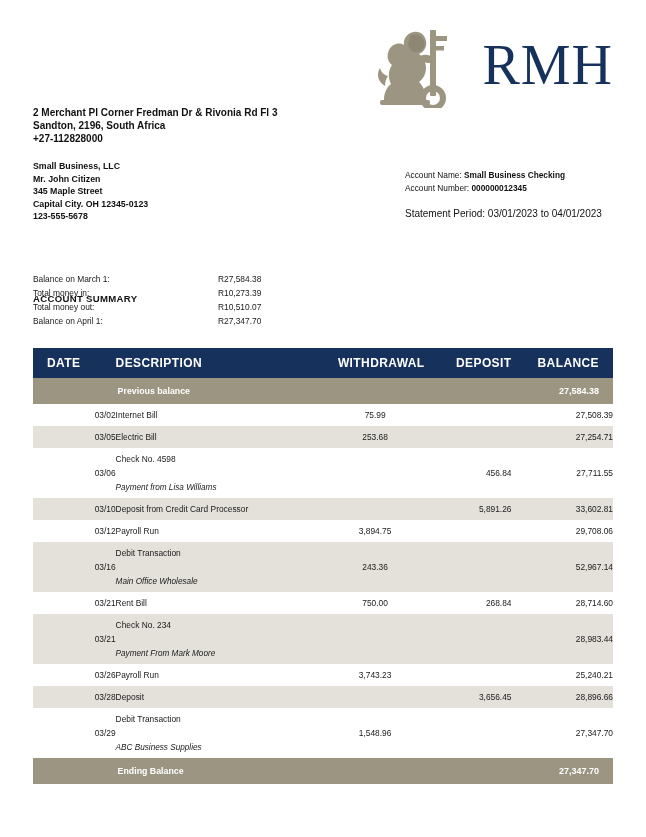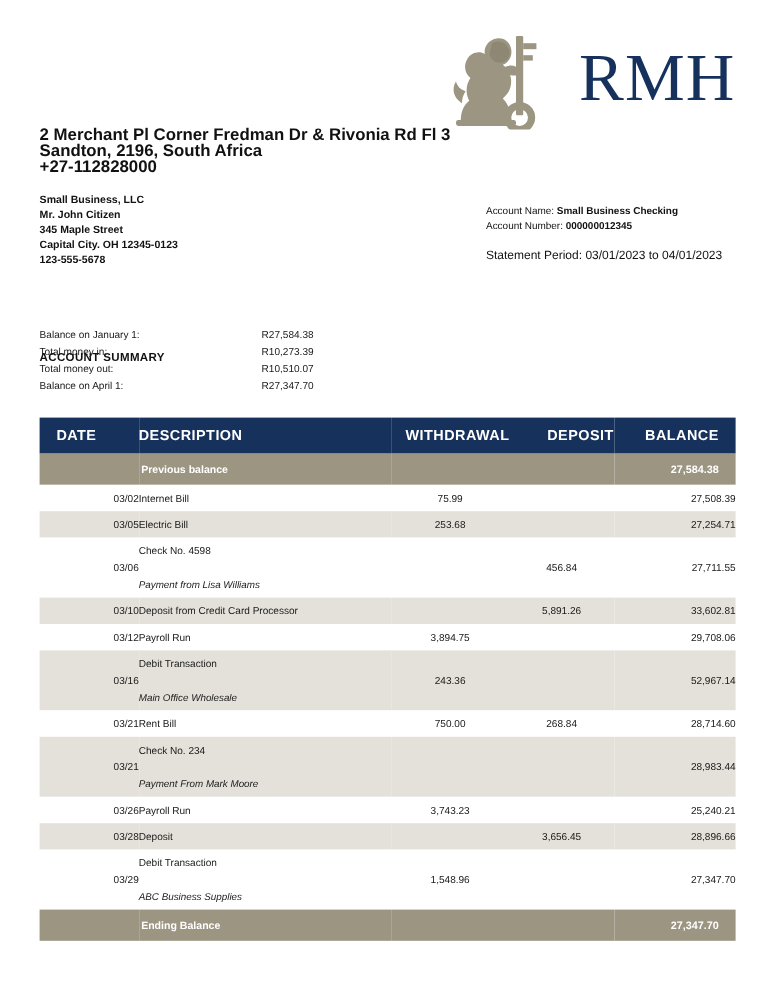--- a/index.html
+++ b/index.html
@@ -48,21 +48,21 @@
     color: #15315c;
     line-height: 1;
     font-weight: 400;
   }
 
   
   .sender {
     position: absolute;
     left: 33px;
     top: 106px;
-    font-size: 14px;
+    font-size: 10px;
     line-height: 13px;
     font-weight: bold;
     color: #111;
   }
 
   
   .recipient {
     position: absolute;
     left: 33px;
     top: 160px;
@@ -142,21 +142,21 @@
   th.c-bal    { width: 90px;  text-align: right !important; padding-right: 14px !important; }
 
   table.txn td {
     padding: 6px 0;
     vertical-align: middle;
     color: #1a1a1a;
   }
   td.c-date { text-align: right; width: 72px; font-size: 8.4px; }
   td.c-desc { width: 220px; padding-left: 2px; }
   td.c-wd   { width: 100px; text-align: center; padding-left: 2px; }
-  td.c-dep  { width: 90px;  text-align: center; padding-right: 14px; }
+  td.c-dep  { width: 90px;  text-align: right; padding-right: 14px; }
   td.c-bal  { width: 90px;  text-align: right; padding-right: 14px; }
 
   tr.alt td { background: #e3e1da; }
   tr.plain td { background: #ffffff; }
 
   .desc-main { display: block; }
   .desc-sub {
     display: block;
     font-style: italic;
     font-size: 8.2px;
@@ -232,21 +232,21 @@
       <span class="label">Account Number:</span>
       <span class="value">000000012345</span>
     </div>
   </div>
   <div class="period">Statement Period: 03/01/2023 to 04/01/2023</div>
 
   <div class="summary-title">ACCOUNT SUMMARY</div>
   <table class="summary-table">
     <tbody>
       <tr>
-        <td class="k">Balance on January 1:</td>
+        <td class="k">Balance on March 1:</td>
         <td class="v">R27,584.38</td>
       </tr>
       <tr>
         <td class="k">Total money in:</td>
         <td class="v">R10,273.39</td>
       </tr>
       <tr>
         <td class="k">Total money out:</td>
         <td class="v">R10,510.07</td>
       </tr>

